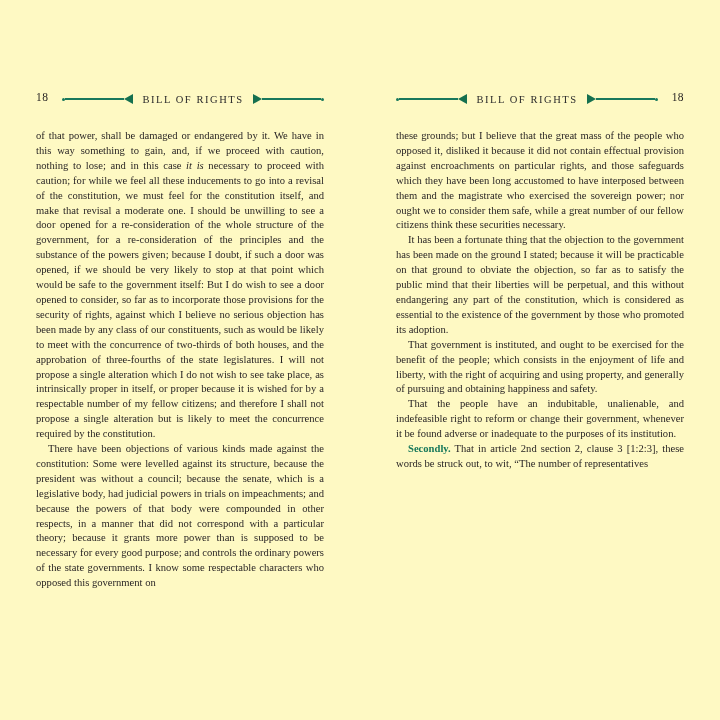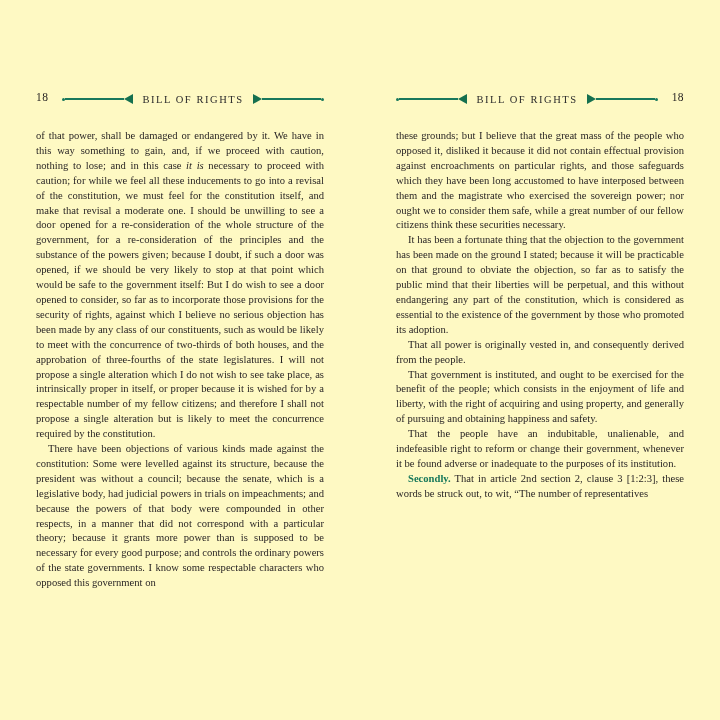--- a/index.html
+++ b/index.html
@@ -156,20 +156,19 @@
           <span class="bar"></span>
           <span class="dot"></span>
         </div>
       </div>
       <div class="folio folio-right">18</div>
     </div>
 
     <div class="col" id="col-right">
         <p class="noindent"><span>these grounds; but I believe that the great mass of the people who opposed it, disliked it because it did not contain effectual provision against encroachments on particular rights, and those safeguards which they have been long accustomed to have interposed between them and the magistrate who exercised the sovereign power; nor ought we to consider them safe, while a great number of our fellow citizens think these securities necessary.</span></p>
         <p><span>It has been a fortunate thing that the objection to the government has been made on the ground I stated; because it will be practicable on that ground to obviate the objection, so far as to satisfy the public mind that their liberties will be perpetual, and this without endangering any part of the constitution, which is considered as essential to the existence of the government by those who promoted its adoption.</span></p>
-        <p><span>That all power is originally vested in, and consequently derived from the people.</span></p>
         <p><span>That government is instituted, and ought to be exercised for the benefit of the people; which consists in the enjoyment of life and liberty, with the right of acquiring and using property, and generally of pursuing and obtaining happiness and safety.</span></p>
         <p><span>That the people have an indubitable, unalienable, and indefeasible right to reform or change their government, whenever it be found adverse or inadequate to the purposes of its institution.</span></p>
         <p><span class="lead">Secondly.</span><span> That in article 2nd section 2, clause 3 [1:2:3], these words be struck out, to wit, “The number of representatives</span></p>
       </div>
   </div>
 
 </div>
 
 </body></html>

